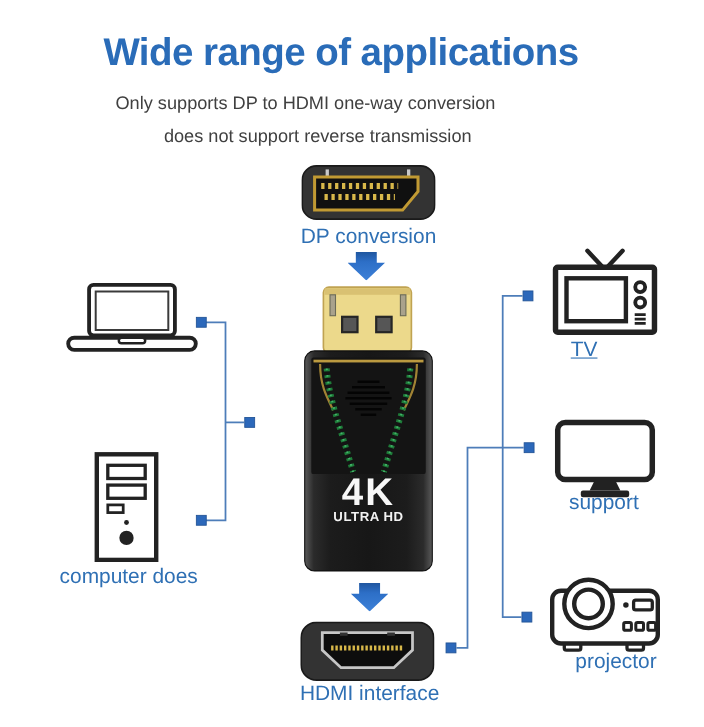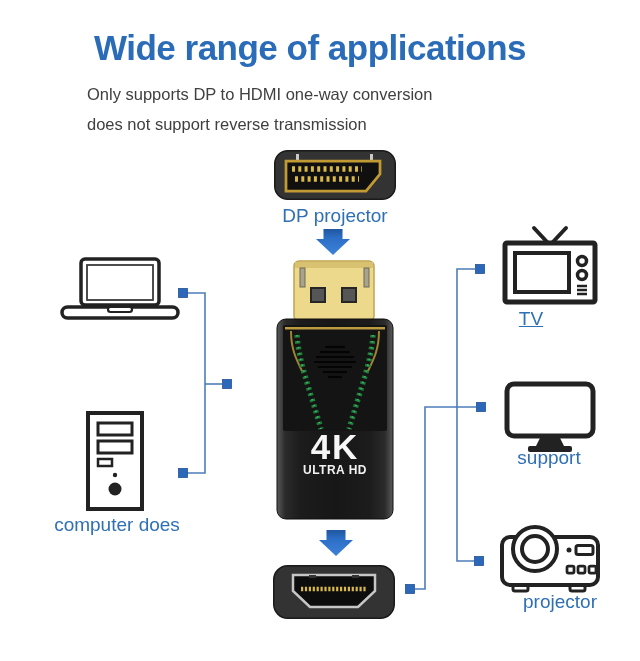--- a/index.html
+++ b/index.html
@@ -6,24 +6,24 @@
   .canvas{
     position:relative;width:640px;height:661px;background:#ffffff;overflow:hidden;
     font-family:"Liberation Sans", sans-serif;
   }
   .abs{position:absolute;}
   .title{
     left:94px;top:28px;font-size:35px;font-weight:bold;color:#2a6cb8;
     letter-spacing:-0.5px;white-space:nowrap;
   }
   .subtitle{
-    left:87px;color:#404040;font-size:16.5px;white-space:nowrap;
+    left:105px;color:#404040;font-size:16.5px;white-space:nowrap;
   }
   .sub1{top:85px;}
-  .sub2{top:115px;}
+  .sub2{top:115px;margin-left:44px;}
   .label{
     color:#2f70b4;font-size:19px;white-space:nowrap;transform:translateX(-50%);
   }
   .arrow{
     width:34px;height:26px;
     background:linear-gradient(180deg,#1f569f 0%,#2d6fc7 35%,#3d81d8 100%);
     clip-path:polygon(22% 0,78% 0,78% 38%,100% 38%,50% 100%,0 38%,22% 38%);
   }
   .lines{left:0;top:0;pointer-events:none;}
   .devicestroke{stroke:#222;fill:none;}
@@ -56,21 +56,21 @@
   </svg>
 
   <svg class="abs" style="left:274px;top:150px;" width="122" height="50" viewBox="0 0 122 50">
     <rect x="0.75" y="0.75" width="120.5" height="48.5" rx="13" fill="#333333" stroke="#1a1a1a" stroke-width="1.5"></rect>
     <rect x="22" y="4" width="3" height="9" fill="#c9c9c9"></rect>
     <rect x="96" y="4" width="3" height="9" fill="#c9c9c9"></rect>
     <path d="M12,11 H106 V24 L92,41 H12 Z" fill="#101010" stroke="#c19a33" stroke-width="2.75"></path>
     <line x1="18" y1="19" x2="88" y2="19" stroke="#d8b84a" stroke-width="5.5" stroke-dasharray="3,3.3"></line>
     <line x1="21" y1="29" x2="85" y2="29" stroke="#d8b84a" stroke-width="5.5" stroke-dasharray="3,3.3"></line>
   </svg>
-  <div class="abs label" style="left:335px;top:205px;">DP projector</div>
+  <div class="abs label" style="left:335px;top:205px;">DP conversion</div>
 
   <div class="abs arrow" style="left:316px;top:229px;"></div>
 
   <svg class="abs" style="left:276px;top:259px;" width="118" height="262" viewBox="0 0 118 262">
     <defs>
       <linearGradient id="bodyGrad" x1="0" y1="0" x2="1" y2="0">
         <stop offset="0" stop-color="#5a5a5a"></stop>
           <stop offset="0.07" stop-color="#2b2b2b"></stop>
         <stop offset="0.2" stop-color="#1c1c1c"></stop>
           <stop offset="0.5" stop-color="#171717"></stop>
@@ -115,20 +115,21 @@
 
   <div class="abs arrow" style="left:319px;top:530px;"></div>
 
   <svg class="abs" style="left:273px;top:565px;" width="122" height="54" viewBox="0 0 122 54">
     <rect x="0.75" y="0.75" width="120.5" height="52.5" rx="14" fill="#333333" stroke="#1a1a1a" stroke-width="1.5"></rect>
     <path d="M20,10 H102 V26 L85,42 H37 L20,26 Z" fill="#0d0d0d" stroke="#c6c6c6" stroke-width="2.5"></path>
     <rect x="36" y="10" width="7" height="3" fill="#333333"></rect>
     <rect x="79" y="10" width="7" height="3" fill="#333333"></rect>
     <line x1="28" y1="24" x2="94" y2="24" stroke="#d8b84a" stroke-width="4.5" stroke-dasharray="2.2,1.7"></line>
   </svg>
+  <div class="abs label" style="left:336px;top:620px;">HDMI interface</div>
 
   <svg class="abs devicestroke" style="left:60px;top:256px;" width="120" height="66" viewBox="0 0 120 66">
     <rect x="21" y="3" width="78" height="46" rx="4" stroke-width="3.5" class="devicestroke" stroke="#222" fill="none"></rect>
     <rect x="27" y="9" width="66" height="35" stroke="#3a3a3a" stroke-width="1.8" fill="none"></rect>
     <rect x="2" y="51" width="116" height="11" rx="5.5" stroke="#222" stroke-width="3.5" fill="#fff"></rect>
     <rect x="48" y="51" width="24" height="5" rx="2.5" stroke="#222" stroke-width="2.2" fill="#fff"></rect>
   </svg>
 
   <svg class="abs" style="left:85px;top:411px;" width="60" height="100" viewBox="0 0 60 100">
     <rect x="3" y="2" width="54" height="96" stroke="#222" stroke-width="4" fill="none"></rect>

